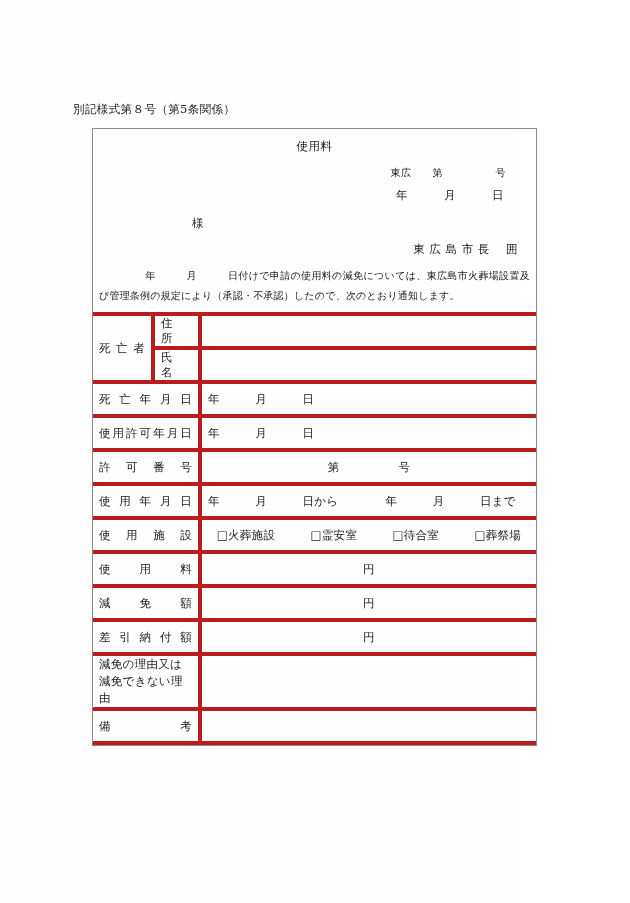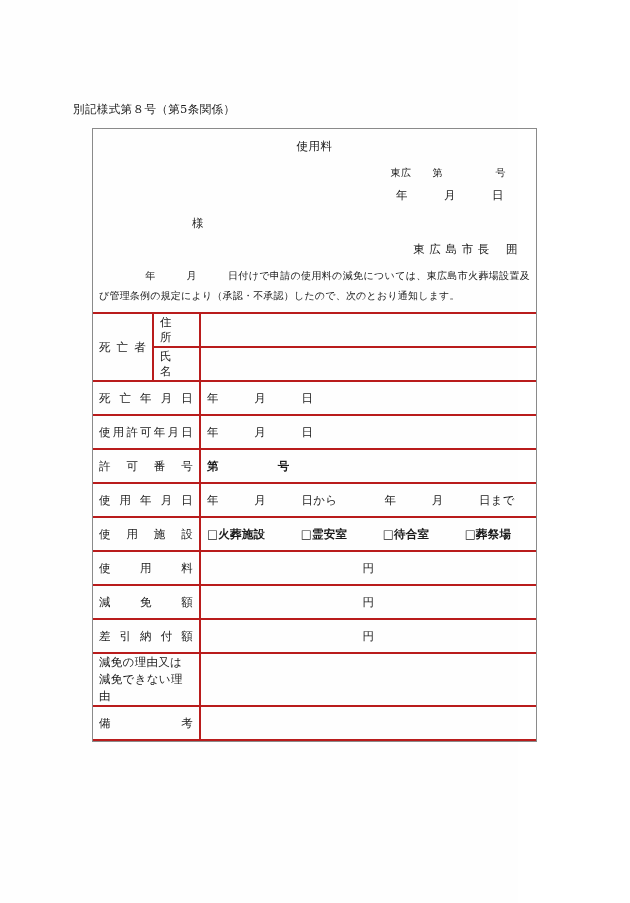--- a/index.html
+++ b/index.html
@@ -97,21 +97,21 @@
     width: 46px;
   }
   
   table.form-table {
     border-collapse: collapse;
     width: 100%;
     table-layout: fixed;
     border-top: 1px solid #8a8a8a;
   }
   table.form-table td {
-    border: 2px solid #b91c1c;
+    border: 4px solid #b91c1c;
     font-size: 11.5px;
     padding: 0 6px;
     vertical-align: middle;
     height: 34px;
     box-sizing: border-box;
   }
   table.form-table td.no-outer-left { border-left: none; }
   table.form-table td.no-outer-right { border-right: none; }
   tr.tall td { height: 47px; }
   .lbl {
@@ -122,21 +122,21 @@
   .lbl-2line {
     line-height: 17px;
     text-align: left;
     letter-spacing: 0.3px;
   }
   .val {
     white-space: pre;
     letter-spacing: 0.3px;
   }
   .val-center { text-align: center; }
-  .val-left { text-align: left; font-weight: bold; }
+  .val-left { text-align: center; }
   .pad-l-30 { padding-left: 34px; }
   .pad-l-40 { padding-left: 44px; }
   .checkbox-row { white-space: pre; letter-spacing: 0.3px; margin-left: 8px; }
 </style>
 </head>
 <body>
 
 <div class="page">
 
   <div class="form-number">別記様式第８号（第5条関係）</div>

